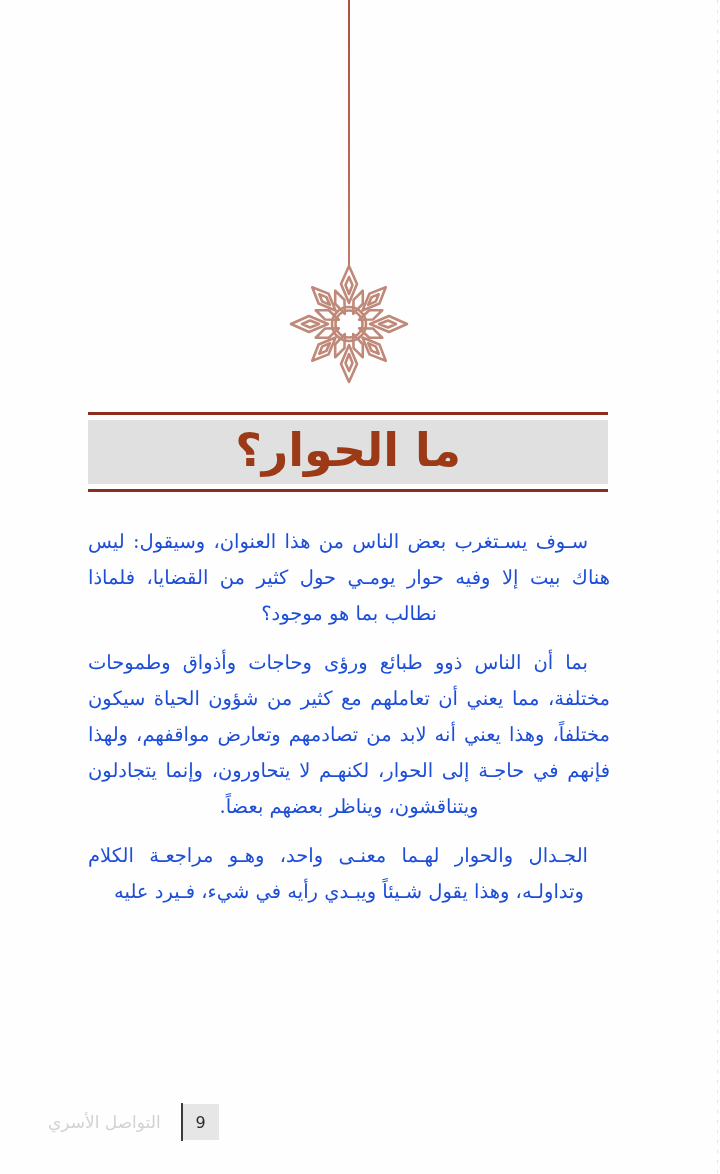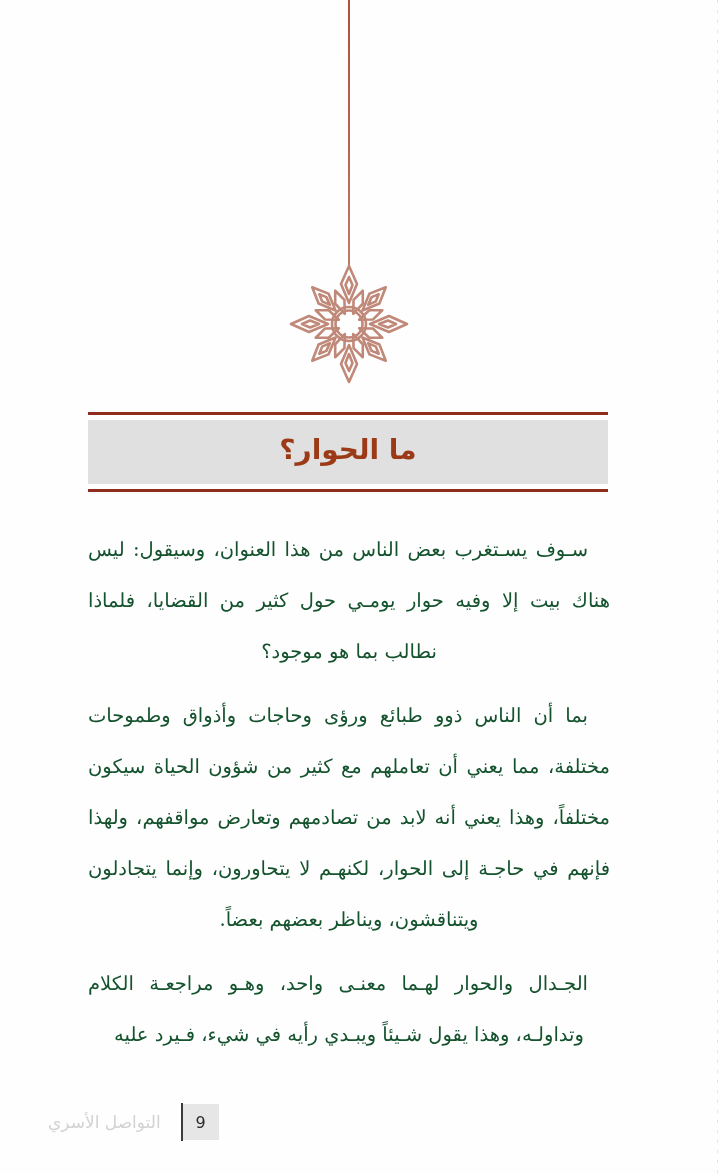--- a/index.html
+++ b/index.html
@@ -75,21 +75,21 @@
   .rule.bottom { margin-top: 5px; }
   .title-band {
     background: #e0e0e0;
     height: 64px;
     display: flex;
     align-items: center;
     justify-content: center;
   }
   .title-text {
     font-family: "DejaVu Sans", "Liberation Sans", sans-serif;
-    font-size: 28px;
+    font-size: 46px;
     font-weight: bold;
     color: #9c3a18;
     letter-spacing: 0px;
     direction: rtl;
     line-height: 1;
     padding-bottom: 4px;
   }
 
   
   .body-text {
@@ -97,26 +97,26 @@
     left: 88px;
     top: 524px;
     width: 522px;
     direction: rtl;
     text-align: justify;
     color: #101010;
   }
   .para {
     font-family: "DejaVu Serif", "Liberation Serif", serif;
     font-size: 19.5px;
-    line-height: 51px;
+    line-height: 36px;
     margin: 0 0 13px 0;
     text-align: justify;
     text-align-last: center;
     text-indent: 22px;
-    color: #14532d;
+    color: #1d4ed8;
   }
   .para:last-child { margin-bottom: 0; }
 
   
   .footer {
     position: absolute;
     left: 48px;
     top: 1100px;
     height: 44px;
     display: flex;

